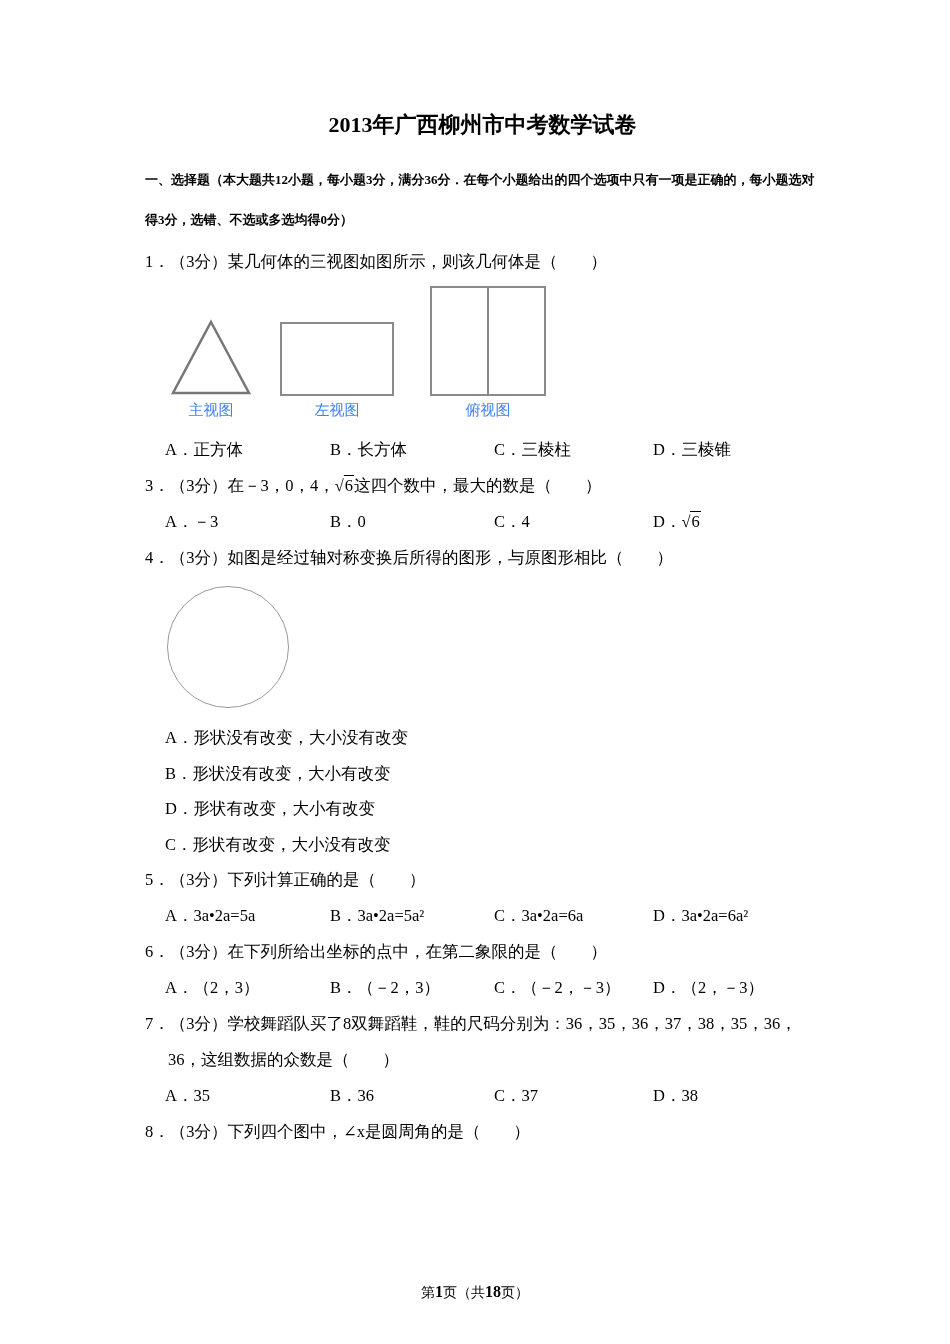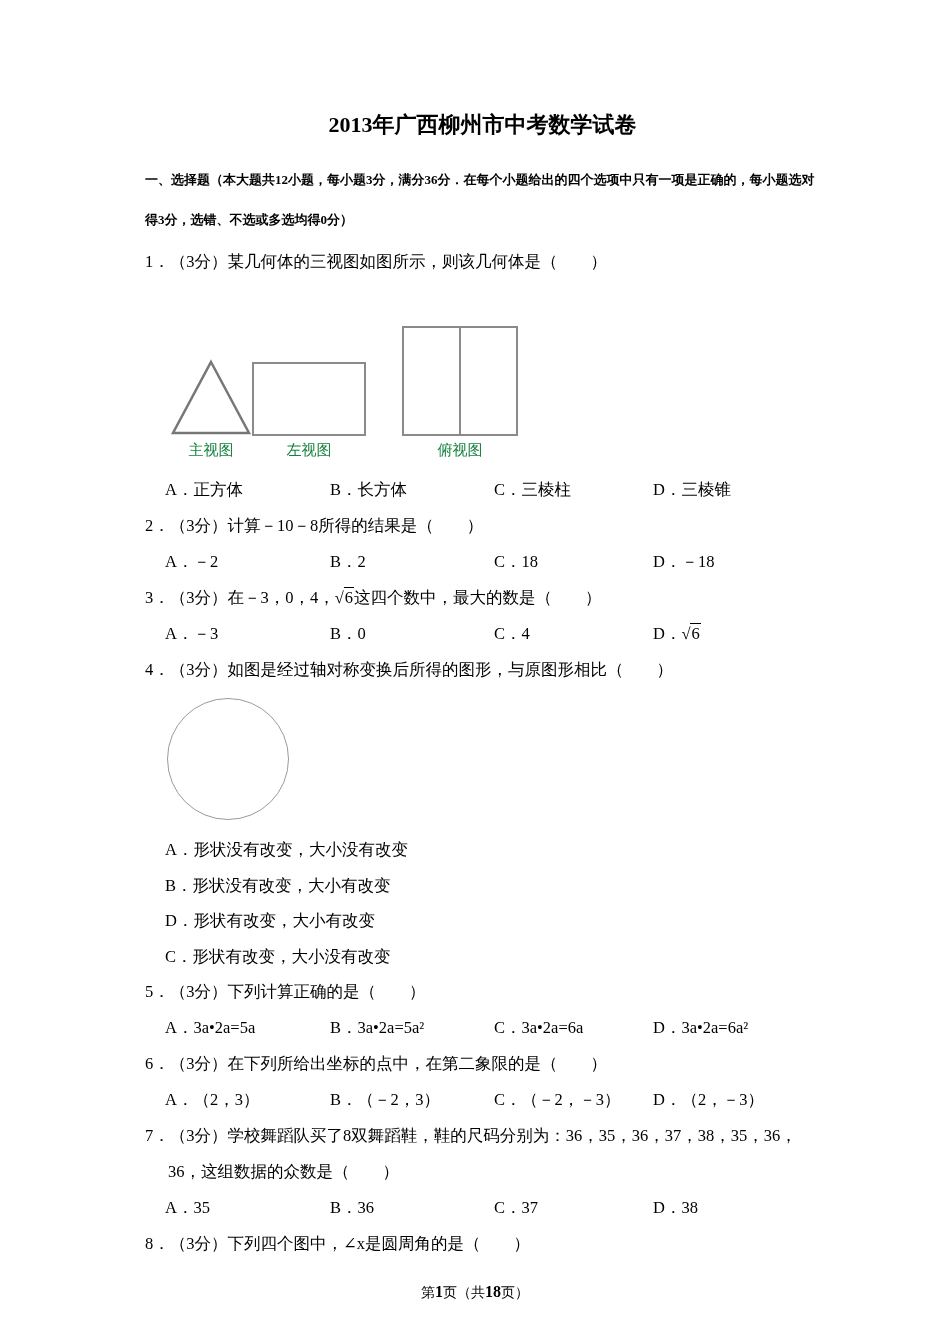--- a/index.html
+++ b/index.html
@@ -44,25 +44,25 @@
     line-height: 36px;
   }
   .options-stack { padding-left: 20px; line-height: 35.5px; }
   .figure-views {
     display: flex;
     align-items: flex-end;
     padding-left: 25px;
     margin: 6px 0 12px 0;
   }
   .view-col { display: flex; flex-direction: column; align-items: center; }
-  .view-col + .view-col { }
-  .view-col.last { margin-left: 36px; margin-top: 40px; }
+  .view-col + .view-col { margin-left: 28px; }
+  .view-col.last { margin-left: 36px; }
   .view-label {
     font-size: 15px;
-    color: #15803d;
+    color: #3b82f6;
     margin-top: 5px;
     font-family: "Liberation Sans", "DejaVu Sans", sans-serif;
   }
   .rect-shape { border: 2px solid #8a8a8a; background: #ffffff; }
   .side-view { width: 114px; height: 74px; }
   .top-view { width: 116px; height: 110px; position: relative; }
   .top-view .mid-line {
     position: absolute; left: 50%; top: 0; bottom: 0;
     width: 2px; margin-left: -1px; background: #8a8a8a;
   }
@@ -114,29 +114,20 @@
       </div>
     </div>
     <div class="options-row">
       <span>A．正方体</span>
       <span>B．长方体</span>
       <span>C．三棱柱</span>
       <span>D．三棱锥</span>
     </div>
   </div>
 
-  <div class="question">
-    <p class="q-text">2．（3分）计算－10－8所得的结果是（　　）</p>
-    <div class="options-row">
-      <span>A．－2</span>
-      <span>B．2</span>
-      <span>C．18</span>
-      <span>D．－18</span>
-    </div>
-  </div>
 
   <div class="question">
     <p class="q-text"><span>3．（3分）在－3，0，4，</span><span class="sqrt"><span>√</span><span class="radicand">6</span></span><span>这四个数中，最大的数是（　　）</span></p>
     <div class="options-row">
       <span>A．－3</span>
       <span>B．0</span>
       <span>C．4</span>
       <span><span>D．</span><span class="sqrt"><span>√</span><span class="radicand">6</span></span></span>
     </div>
   </div>

